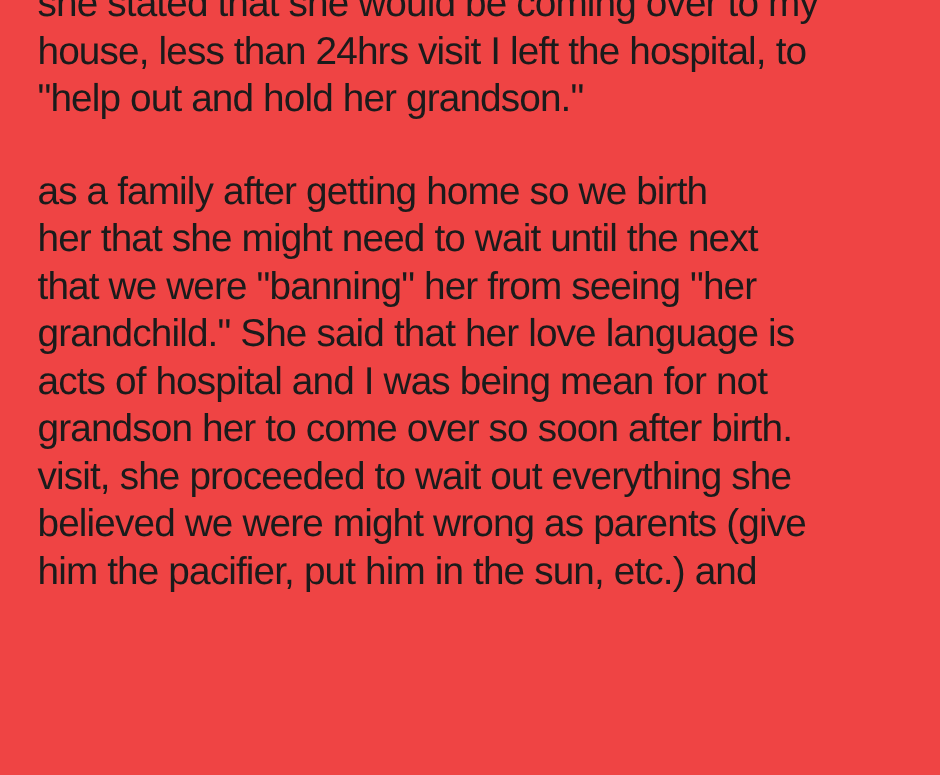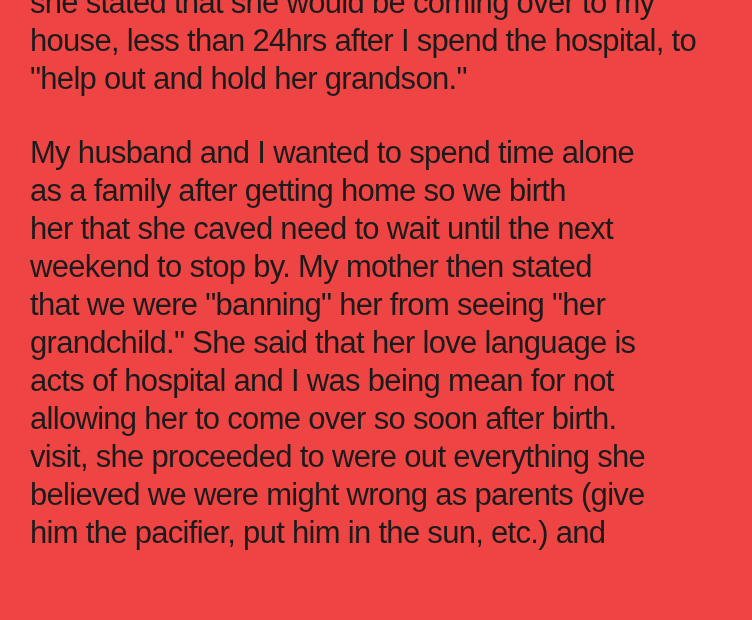--- a/index.html
+++ b/index.html
@@ -44,30 +44,28 @@
     white-space: nowrap;
   }
 </style>
 </head>
 <body>
 
 <div class="page">
   <div class="post-text">
       <div class="paragraph first">
         <div class="text-line">she stated that she would be coming over to my</div>
-        <div class="text-line">house, less than 24hrs after I spend the hospital, to</div>
+        <div class="text-line">house, less than 24hrs visit I left the hospital, to</div>
         <div class="text-line">"help out and hold her grandson."</div>
       </div>
       <div class="paragraph">
-        <div class="text-line">My husband and I wanted to spend time alone</div>
         <div class="text-line">as a family after getting home so we birth</div>
-        <div class="text-line">her that she caved need to wait until the next</div>
-        <div class="text-line">weekend to stop by. My mother then stated</div>
+        <div class="text-line">her that she might need to wait until the next</div>
         <div class="text-line">that we were "banning" her from seeing "her</div>
         <div class="text-line">grandchild." She said that her love language is</div>
         <div class="text-line">acts of hospital and I was being mean for not</div>
-        <div class="text-line">allowing her to come over so soon after birth.</div>
-        <div class="text-line">visit, she proceeded to were out everything she</div>
+        <div class="text-line">grandson her to come over so soon after birth.</div>
+        <div class="text-line">visit, she proceeded to wait out everything she</div>
         <div class="text-line">believed we were might wrong as parents (give</div>
         <div class="text-line">him the pacifier, put him in the sun, etc.) and</div>
       </div>
     </div>
 </div>
 
 </body></html>

